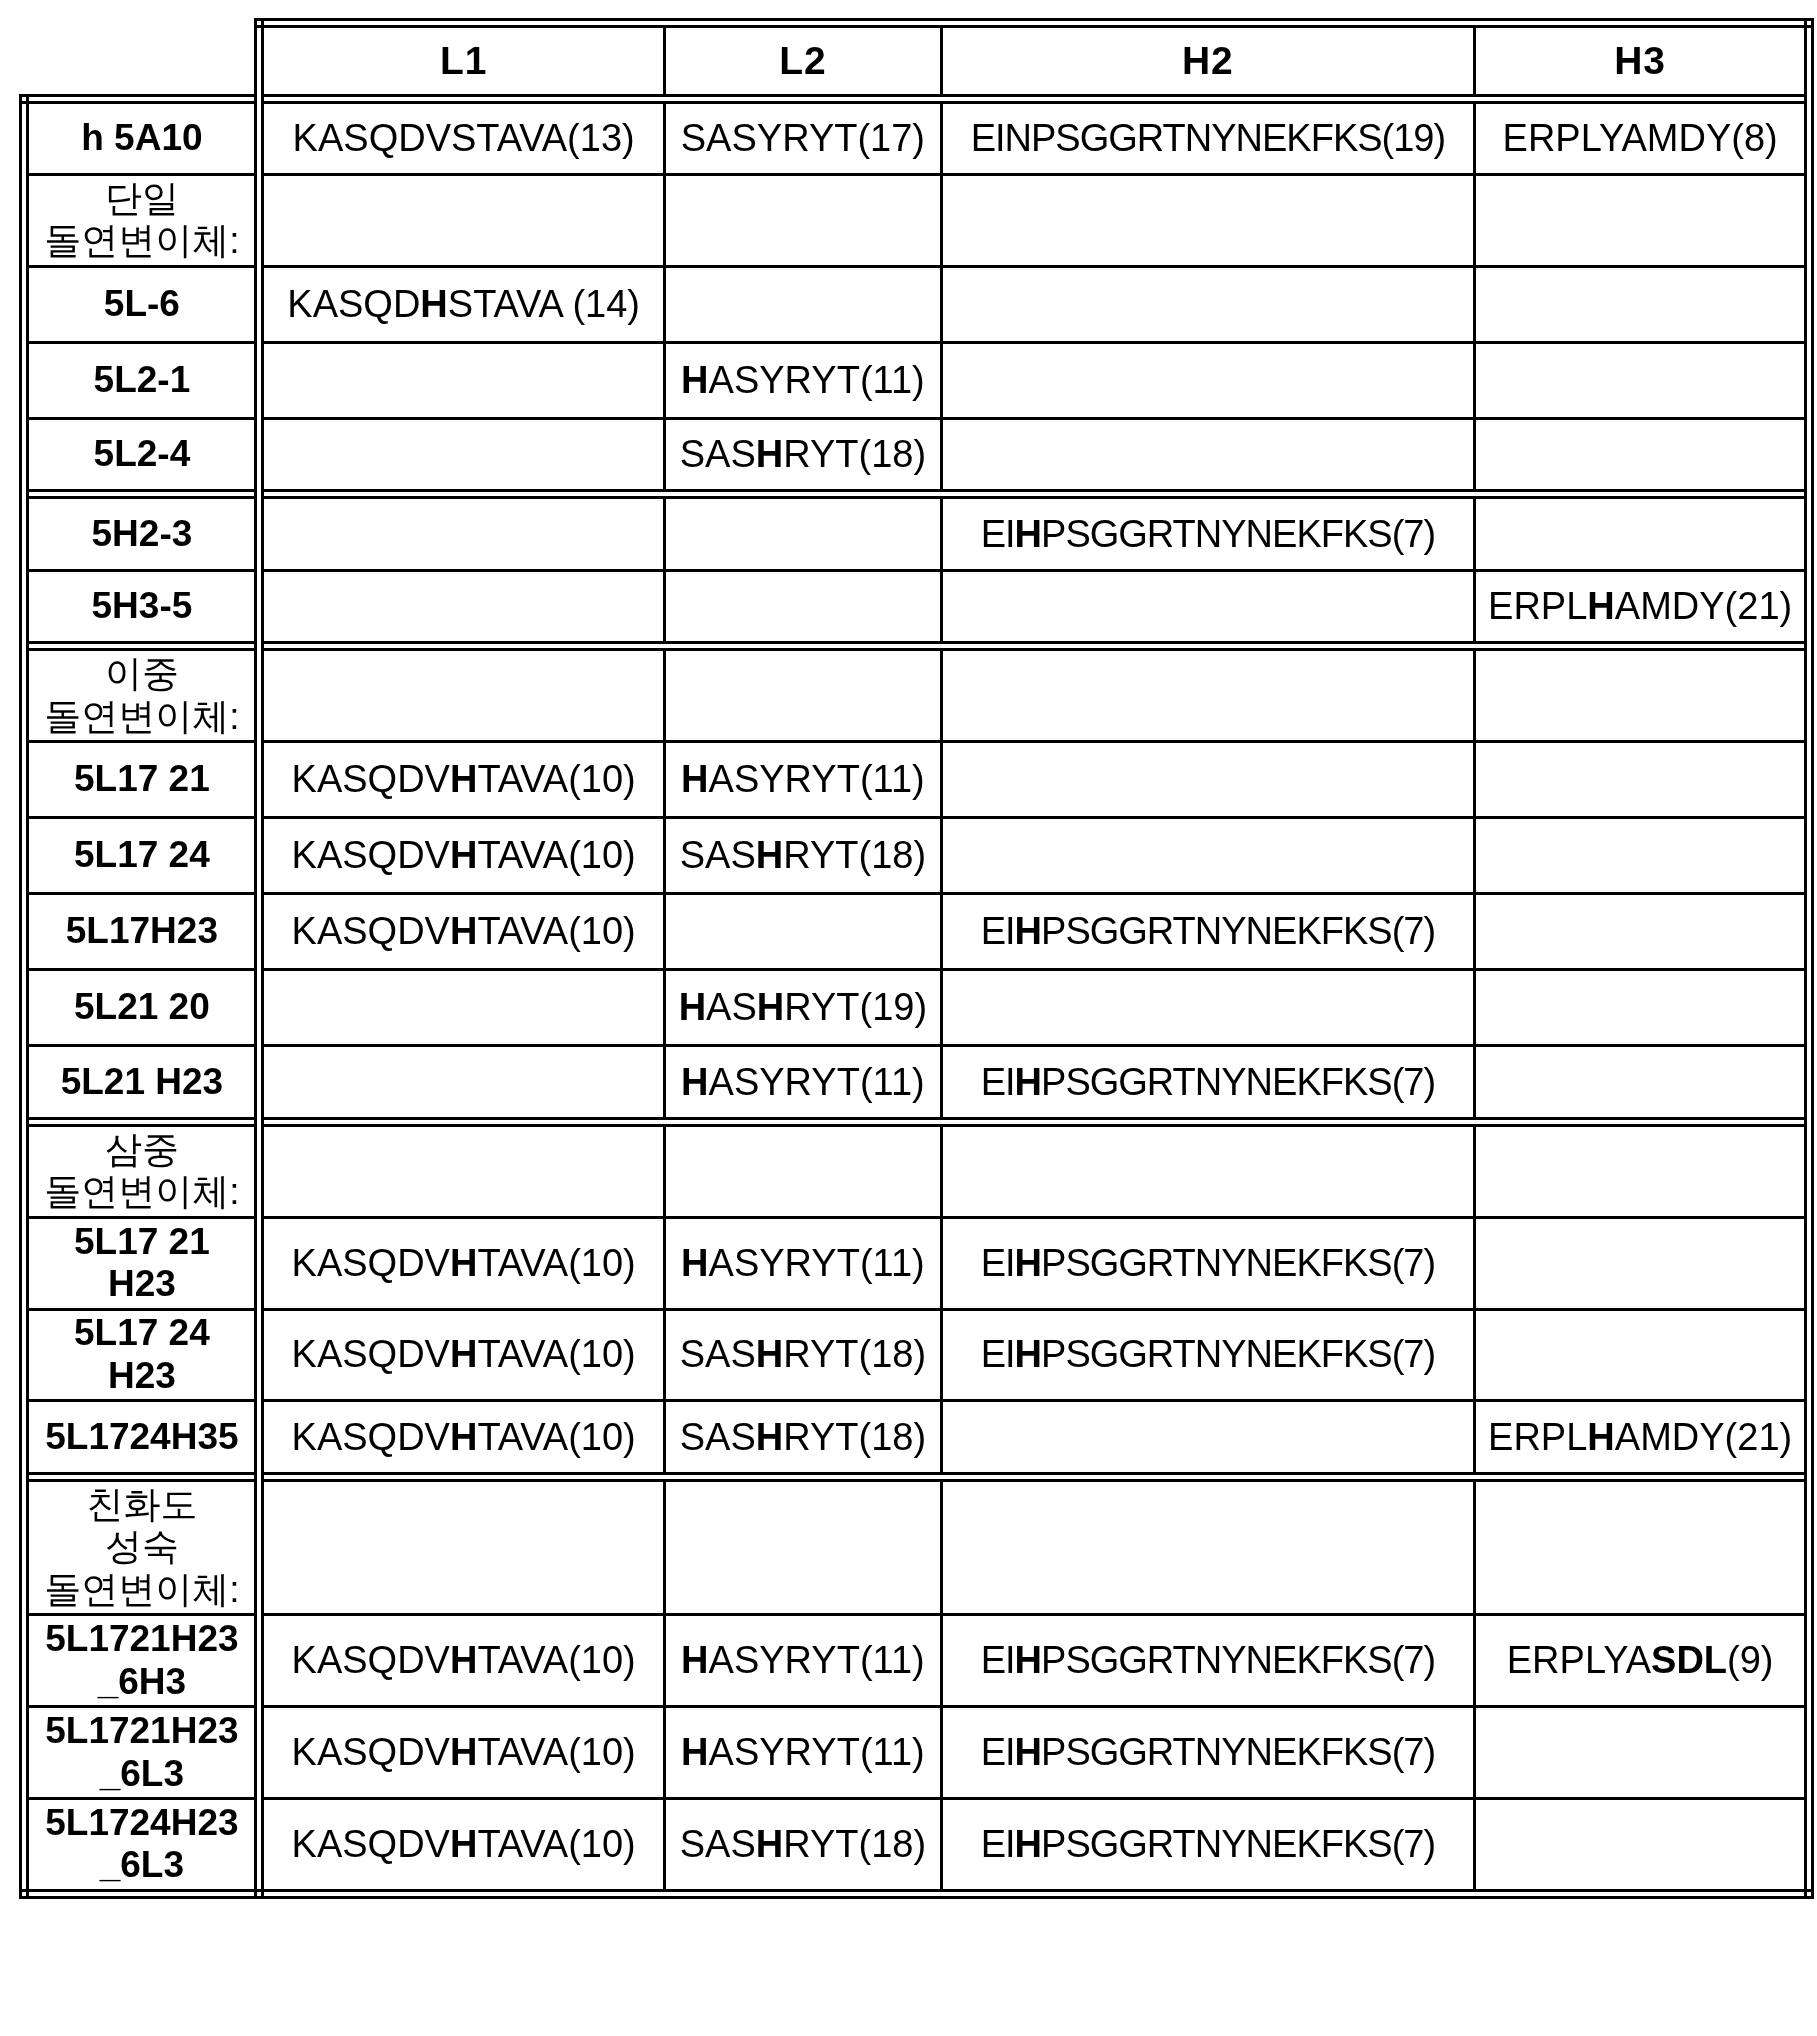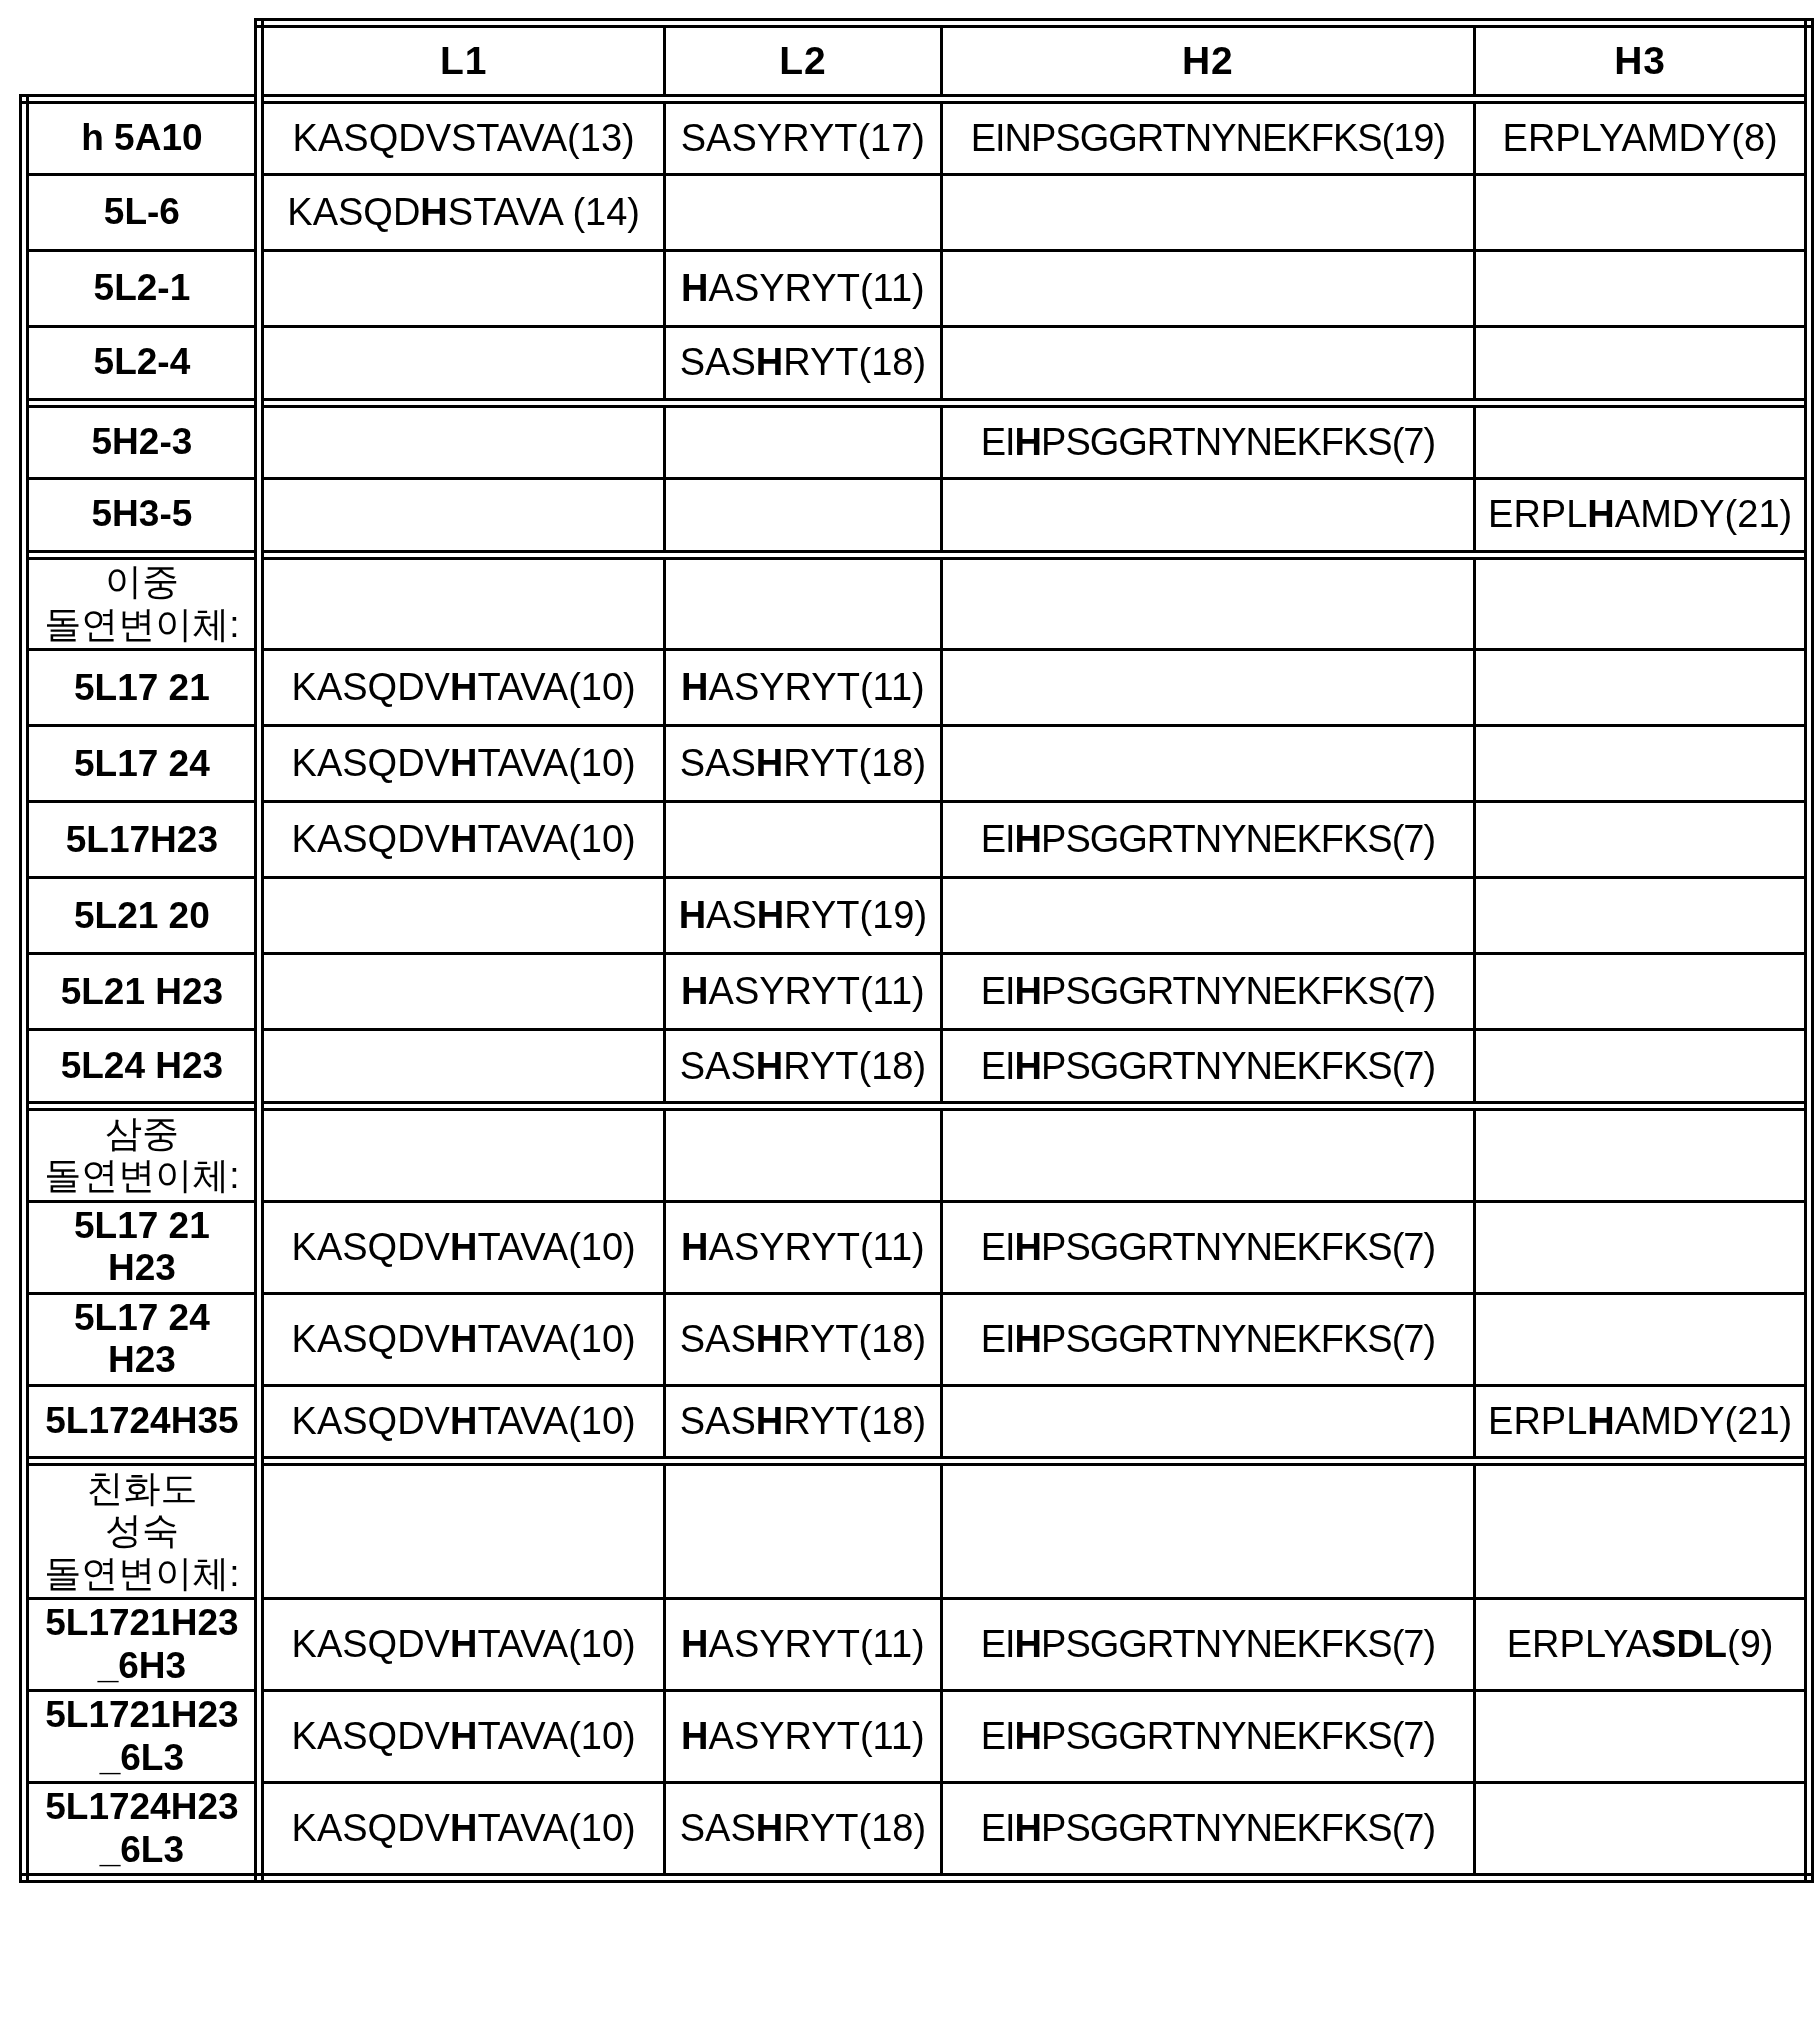--- a/index.html
+++ b/index.html
@@ -99,20 +99,28 @@
       </tr>
     </thead>
     <tbody>
         <tr class="dbl-top r1">
           <td class="label">h 5A10</td>
           <td class="seq col-L1">KASQDVSTAVA(13)</td>
           <td class="seq col-L2">SASYRYT(17)</td>
           <td class="seq col-H2">EINPSGGRTNYNEKFKS(19)</td>
           <td class="seq col-H3">ERPLYAMDY(8)</td>
         </tr>
+        <tr class="section r2">
+          <td class="label">단일
+돌연변이체:</td>
+          <td class="seq col-L1"></td>
+          <td class="seq col-L2"></td>
+          <td class="seq col-H2"></td>
+          <td class="seq col-H3"></td>
+        </tr>
         <tr class="r1">
           <td class="label">5L-6</td>
           <td class="seq col-L1">KASQD<b>H</b>STAVA (14)</td>
           <td class="seq col-L2"></td>
           <td class="seq col-H2"></td>
           <td class="seq col-H3"></td>
         </tr>
         <tr class="r1">
           <td class="label">5L2-1</td>
           <td class="seq col-L1"></td>
@@ -174,27 +182,20 @@
           <td class="label">5L21 20</td>
           <td class="seq col-L1"></td>
           <td class="seq col-L2"><b>H</b>AS<b>H</b>RYT(19)</td>
           <td class="seq col-H2"></td>
           <td class="seq col-H3"></td>
         </tr>
         <tr class="r1">
           <td class="label">5L21 H23</td>
           <td class="seq col-L1"></td>
           <td class="seq col-L2"><b>H</b>ASYRYT(11)</td>
-          <td class="seq col-H2">EI<b>H</b>PSGGRTNYNEKFKS(7)</td>
-          <td class="seq col-H3"></td>
-        </tr>
-        <tr class="r1">
-          <td class="label">5L24 H23</td>
-          <td class="seq col-L1"></td>
-          <td class="seq col-L2">SAS<b>H</b>RYT(18)</td>
           <td class="seq col-H2">EI<b>H</b>PSGGRTNYNEKFKS(7)</td>
           <td class="seq col-H3"></td>
         </tr>
         <tr class="section dbl-top r2">
           <td class="label">삼중
 돌연변이체:</td>
           <td class="seq col-L1"></td>
           <td class="seq col-L2"></td>
           <td class="seq col-H2"></td>
           <td class="seq col-H3"></td>

